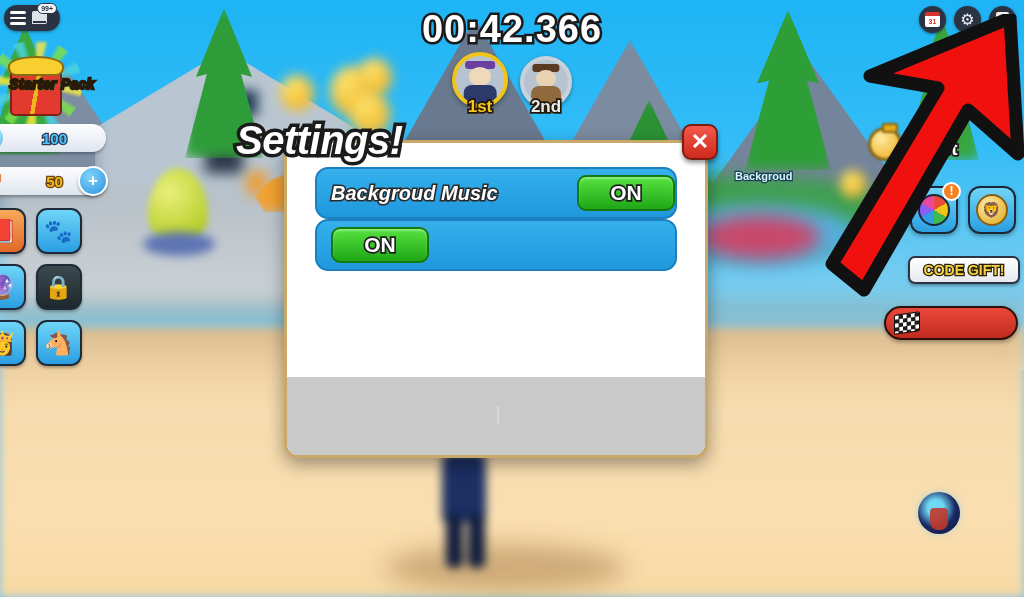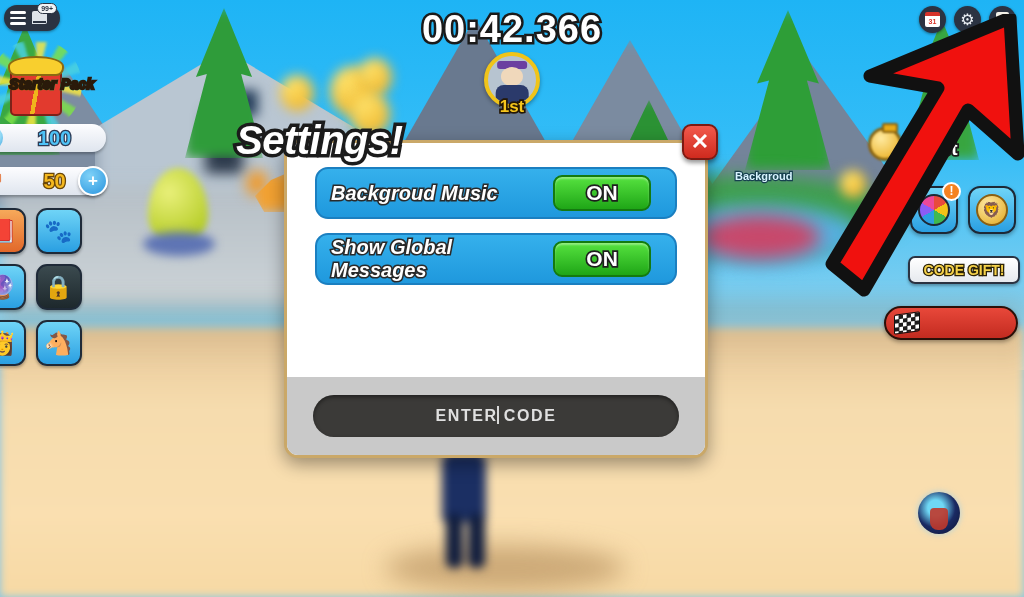--- a/index.html
+++ b/index.html
@@ -199,21 +199,21 @@
   .pill-1 { left:-24px; top:124px; width:130px; }
   .pill-2 { left:-24px; top:167px; width:130px; }
   .pill-ico {
     width:24px; height:24px; margin-left:3px; border-radius:50%;
     flex:0 0 auto;
   }
   .ico-gem { background:radial-gradient(circle at 35% 30%,#fff,#8fd8f5 60%,#2b93d6); }
   .ico-heart { background:radial-gradient(circle at 35% 30%,#ffb48a,#d2622b); 
     clip-path:polygon(50% 100%, 8% 52%, 8% 22%, 28% 6%, 50% 22%, 72% 6%, 92% 22%, 92% 52%); }
   .pill-val {
-    flex:1; text-align:center; font-size:20px; font-weight:bold;
+    flex:1; text-align:center; font-size:15px; font-weight:bold;
     -webkit-text-stroke:2.6px #2b3a55; paint-order:stroke fill;
   }
   .val-blue { color:#4ec3f7; }
   .val-gold { color:#f5b81e; -webkit-text-stroke-color:#6a4708; }
   .plus-btn {
     position:absolute; right:-2px; top:-1px; width:30px; height:30px;
     border-radius:50%; background:radial-gradient(circle at 38% 30%,#7fd2f8,#2b95de);
     border:2px solid #fff; color:#fff; font-size:17px; font-weight:bold;
     display:flex; align-items:center; justify-content:center;
     box-shadow:0 2px 3px rgba(0,0,0,.3); cursor:pointer;
@@ -410,21 +410,21 @@
     display:flex; align-items:center; justify-content:center;
     box-shadow:0 3px 4px rgba(0,0,0,.4); cursor:pointer; z-index:7;
   }
   .close-btn span {
     color:#fff; font-size:22px; font-weight:bold; line-height:1;
     font-family:"Liberation Sans", sans-serif;
   }
 
   .setting-row {
     display:flex; align-items:center; justify-content:space-between;
-    height:52px; margin-bottom:14px; padding:0 24px 0 14px;
+    height:52px; margin-bottom:0; padding:0 0 0 14px;
     background:linear-gradient(#35b0ec,#1f98dd);
     border:2.4px solid #1b7fc0; border-radius:13px;
   }
   .setting-label {
     font-size:20px; font-weight:bold; color:#fff; font-style:italic;
     -webkit-text-stroke:3.2px #2a2a2a; paint-order:stroke fill;
   }
   .toggle {
     width:98px; height:36px; border-radius:9px;
     background:linear-gradient(#56e23f,#1fa617);
@@ -562,20 +562,28 @@
 <div class="timer">00:42.366</div>
 <div class="lb">
   <div class="lb-item p1">
     <div class="lb-av">
       <div class="av-hat" style="background:#6b3fa0"></div>
       <div class="av-head" style="background:#f0d8bb"></div>
       <div class="av-body" style="background:#2b3a6b"></div>
     </div>
     <div class="lb-rank r1">1st</div>
   </div>
+  <div class="lb-item p2">
+    <div class="lb-av">
+      <div class="av-hat" style="background:#5a3b22"></div>
+      <div class="av-head" style="background:#e8d3b4"></div>
+      <div class="av-body" style="background:#8f6a3c"></div>
+    </div>
+    <div class="lb-rank r2">2nd</div>
+  </div>
 </div>
 
 <div class="tr-icons">
   <div class="tr-ico">
     <div class="cal-glyph">31</div>
   </div>
   <div class="tr-ico">
     <div class="gear-glyph">⚙</div>
   </div>
   <div class="tr-ico">
@@ -603,28 +611,26 @@
 
 <div class="modal">
   <div class="modal-body">
     <div class="setting-row">
       <div class="setting-label">Backgroud Music</div>
       <div class="toggle">
         <span>ON</span>
       </div>
     </div>
     <div class="setting-row">
-      <div class="setting-label">Show Global Messages</div>
       <div class="toggle">
         <span>ON</span>
       </div>
     </div>
   </div>
   <div class="modal-footer">
-    <input class="code-input" type="text" placeholder="ENTER CODE" style="">
   </div>
 </div>
 <div class="modal-title">Settings!</div>
 <div class="close-btn">
   <span>✕</span>
 </div>
 <div class="caret"></div>
 
 <svg class="arrow" viewBox="0 0 202 296">
   <polygon points="188,4 196,140 146,96 42,276 10,250 116,74 48,62" fill="#f0110e" stroke="#111111" stroke-width="13" stroke-linejoin="round"></polygon>

